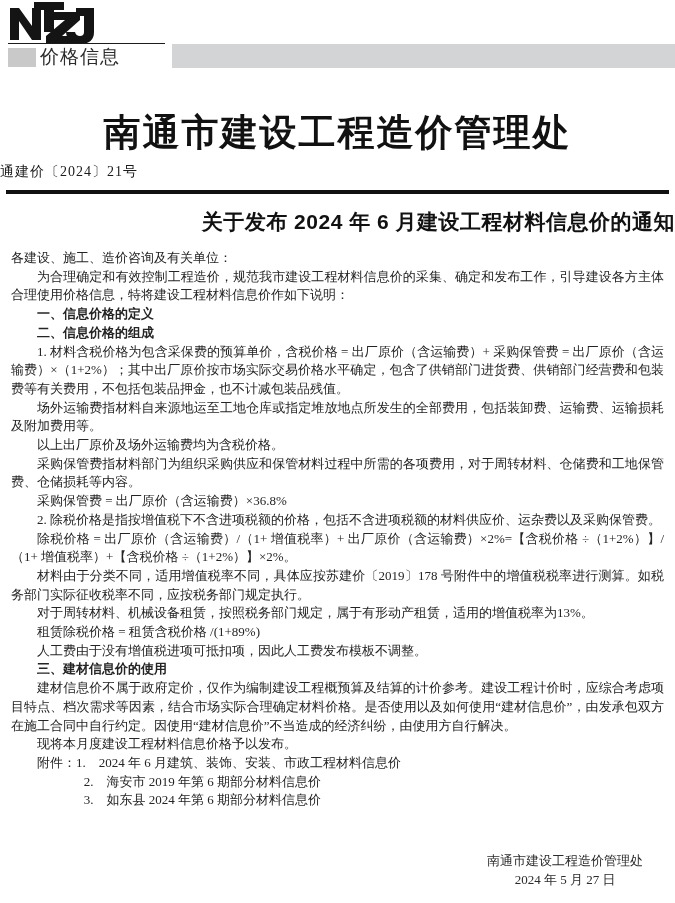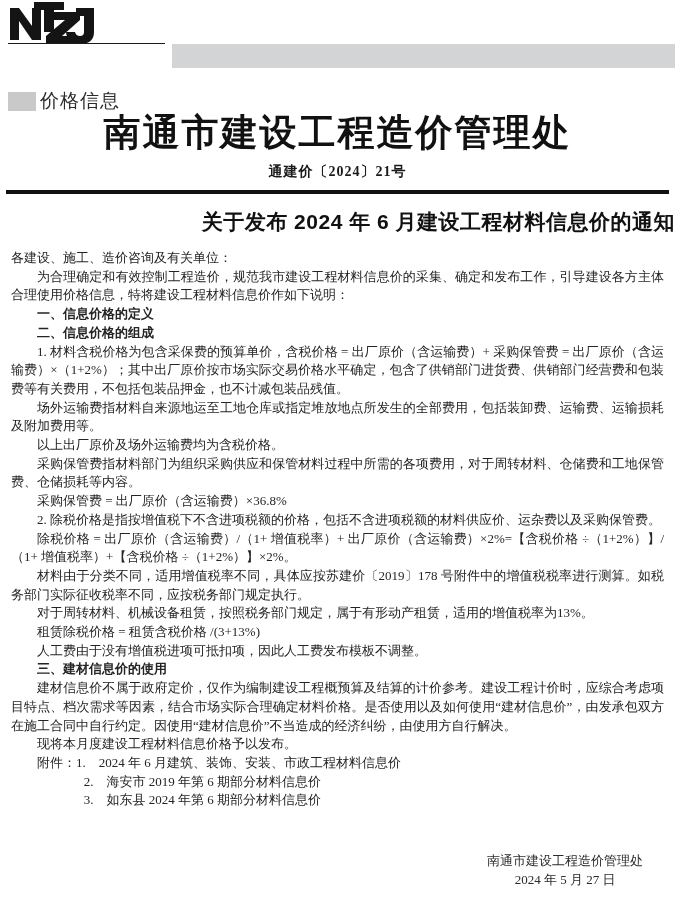--- a/index.html
+++ b/index.html
@@ -38,21 +38,20 @@
     height: 0;
     border-top: 1.4px solid #1b1b1b;
   }
 
   .cat-row {
     position: absolute;
     left: 8px;
     top: 47px;
     display: flex;
     align-items: center;
-    margin-top: 44px;
   }
   .cat-swatch {
     width: 28px;
     height: 19px;
     background: #c9c9c9;
     margin-right: 4px;
   }
   .cat-label {
     font-family: "Liberation Serif", "DejaVu Serif", serif;
     font-size: 19px;
@@ -75,23 +74,23 @@
     text-align: center;
     font-family: "Liberation Serif", "DejaVu Serif", serif;
     font-weight: bold;
     font-size: 37px;
     letter-spacing: 2px;
     color: #111;
     margin-top: 25px;
     line-height: 44px;
   }
   .doc-number {
-    text-align: center;
-    font-family: "Liberation Serif", "DejaVu Serif", serif;
-    font-weight: bold;
+    text-align: left;
+    font-family: "Liberation Serif", "DejaVu Serif", serif;
+    font-weight: normal;
     font-size: 14px;
     letter-spacing: 1px;
     color: #1a1a1a;
     margin-top: 8px;
   }
 
   .thick-rule {
     margin: 9px 6px 0 6px;
     height: 4px;
     background: #111111;
@@ -190,21 +189,21 @@
   <p class="p section">二、信息价格的组成</p>
   <p class="p indent">1. 材料含税价格为包含采保费的预算单价，含税价格 = 出厂原价（含运输费）+ 采购保管费 = 出厂原价（含运输费）×（1+2%）；其中出厂原价按市场实际交易价格水平确定，包含了供销部门进货费、供销部门经营费和包装费等有关费用，不包括包装品押金，也不计减包装品残值。</p>
   <p class="p indent">场外运输费指材料自来源地运至工地仓库或指定堆放地点所发生的全部费用，包括装卸费、运输费、运输损耗及附加费用等。</p>
   <p class="p indent">以上出厂原价及场外运输费均为含税价格。</p>
   <p class="p indent">采购保管费指材料部门为组织采购供应和保管材料过程中所需的各项费用，对于周转材料、仓储费和工地保管费、仓储损耗等内容。</p>
   <p class="p indent">采购保管费 = 出厂原价（含运输费）×36.8%</p>
   <p class="p indent">2. 除税价格是指按增值税下不含进项税额的价格，包括不含进项税额的材料供应价、运杂费以及采购保管费。</p>
   <p class="p indent">除税价格 = 出厂原价（含运输费）/（1+ 增值税率）+ 出厂原价（含运输费）×2%=【含税价格 ÷（1+2%）】/（1+ 增值税率）+【含税价格 ÷（1+2%）】×2%。</p>
   <p class="p indent">材料由于分类不同，适用增值税率不同，具体应按苏建价〔2019〕178 号附件中的增值税税率进行测算。如税务部门实际征收税率不同，应按税务部门规定执行。</p>
   <p class="p indent">对于周转材料、机械设备租赁，按照税务部门规定，属于有形动产租赁，适用的增值税率为13%。</p>
-  <p class="p indent">租赁除税价格 = 租赁含税价格 /(3+13%)</p>
+  <p class="p indent">租赁除税价格 = 租赁含税价格 /(1+89%)</p>
   <p class="p indent">人工费由于没有增值税进项可抵扣项，因此人工费发布模板不调整。</p>
 
   <p class="p section">三、建材信息价的使用</p>
   <p class="p indent">建材信息价不属于政府定价，仅作为编制建设工程概预算及结算的计价参考。建设工程计价时，应综合考虑项目特点、档次需求等因素，结合市场实际合理确定材料价格。是否使用以及如何使用“建材信息价”，由发承包双方在施工合同中自行约定。因使用“建材信息价”不当造成的经济纠纷，由使用方自行解决。</p>
   <p class="p indent">现将本月度建设工程材料信息价格予以发布。</p>
 
   <div class="attach-list">
     <p class="p attach-head">附件：1.　2024 年 6 月建筑、装饰、安装、市政工程材料信息价</p>
     <p class="p attach-item">2.　海安市 2019 年第 6 期部分材料信息价</p>
     <p class="p attach-item">3.　如东县 2024 年第 6 期部分材料信息价</p>

